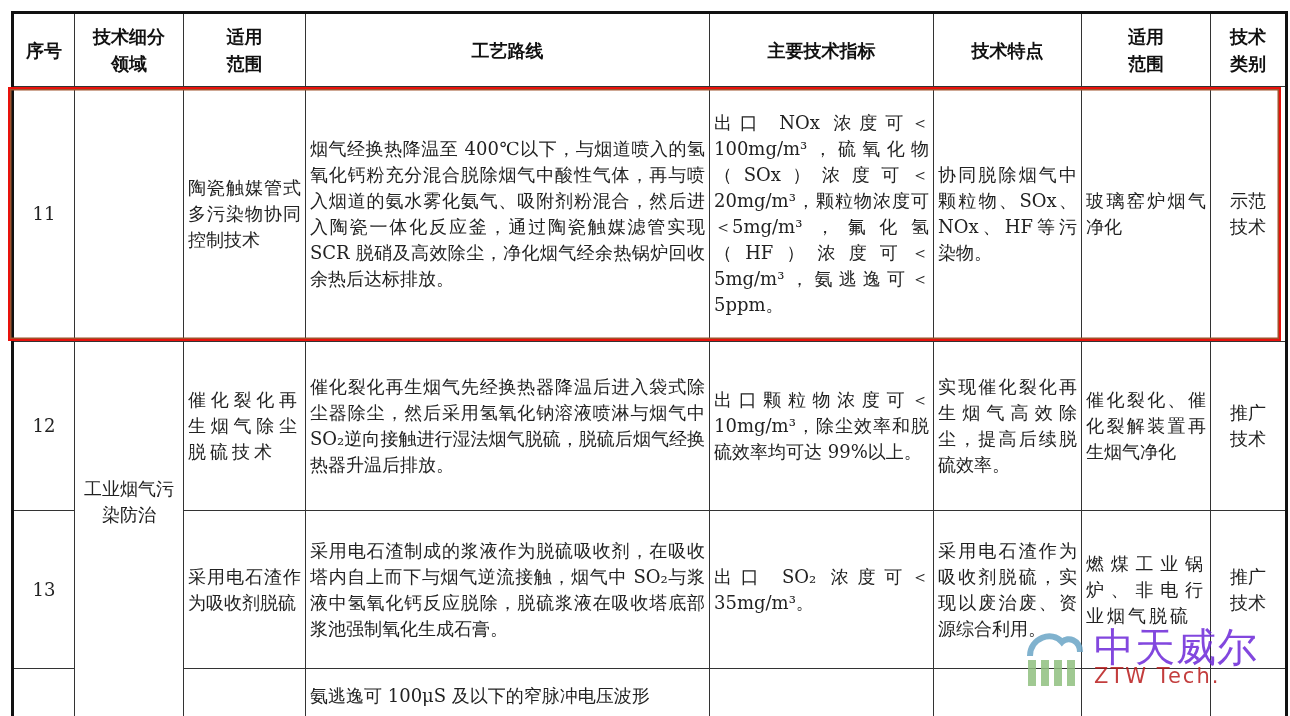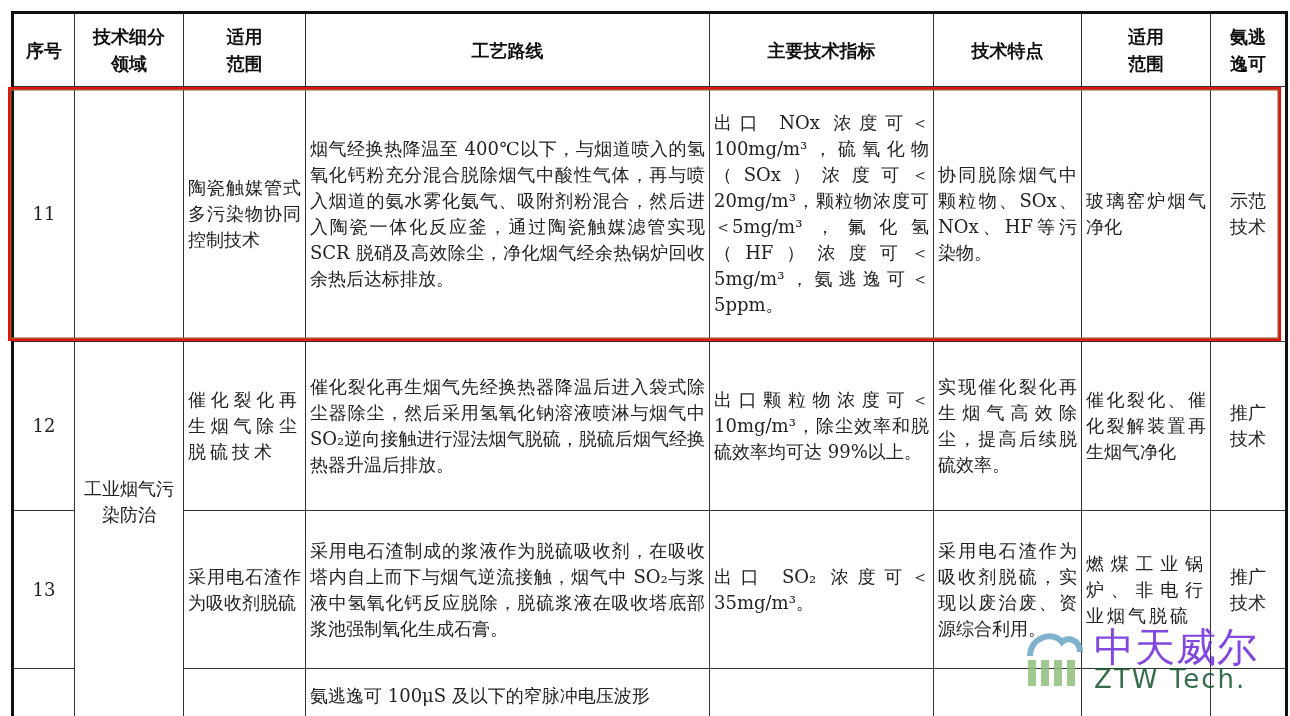--- a/index.html
+++ b/index.html
@@ -16,21 +16,21 @@
   .c-area { text-align: center; vertical-align: top !important; padding-top: 134px !important; }
   .outer-left { border-left: 3px solid #111 !important; }
   .outer-right { border-right: 3px solid #111 !important; }
   .outer-top th { border-top: 3px solid #111 !important; }
   .highlight { position: absolute; left: 8px; top: 87px; width: 1269px; height: 250px;
                border: 2px solid #e8120c; box-shadow: inset 0 0 0 1.5px #a0522d; pointer-events: none; }
   .wm { position: absolute; left: 1022px; top: 620px; width: 260px; height: 75px; pointer-events: none; }
   .wm-cn { position: absolute; left: 72px; top: 0px; font-family: "DejaVu Sans", sans-serif;
            font-size: 40px; color: #6d28d9; opacity: 0.85; letter-spacing: 1px; }
   .wm-en { position: absolute; left: 72px; top: 44px; font-family: "DejaVu Sans", sans-serif;
-           font-size: 26px; color: #14532d; opacity: 0.85; letter-spacing: 2px; }
+           font-size: 21px; color: #b91c1c; opacity: 0.85; letter-spacing: 2px; }
   .wm-logo { position: absolute; left: 0; top: 6px; width: 64px; height: 64px; }
 </style>
 </head>
 <body>
 
 <table class="tbl">
   <colgroup>
     <col style="width:62px">
       <col style="width:109px">
       <col style="width:122px">
@@ -42,21 +42,21 @@
   </colgroup>
   <tbody>
       <tr class="outer-top" style="height:74px">
     <th class="outer-left">序号</th>
     <th><span style="display:inline-block;width:80px">技术细分领域</span></th>
     <th><span style="display:inline-block;width:40px">适用范围</span></th>
     <th>工艺路线</th>
     <th>主要技术指标</th>
     <th>技术特点</th>
     <th><span style="display:inline-block;width:40px">适用范围</span></th>
-    <th class="outer-right"><span style="display:inline-block;width:40px">氨逃逸可</span></th>
+    <th class="outer-right"><span style="display:inline-block;width:40px">技术类别</span></th>
   </tr>
 
   <tr style="height:255px">
     <td class="c-num outer-left">11</td>
     <td></td>
     <td class="c-txt">陶瓷触媒管式多污染物协同控制技术</td>
     <td class="c-txt">烟气经换热降温至 400℃以下，与烟道喷入的氢氧化钙粉充分混合脱除烟气中酸性气体，再与喷入烟道的氨水雾化氨气、吸附剂粉混合，然后进入陶瓷一体化反应釜，通过陶瓷触媒滤管实现 SCR 脱硝及高效除尘，净化烟气经余热锅炉回收余热后达标排放。</td>
     <td class="c-txt">出口 NOx 浓度可＜100mg/m³，硫氧化物（SOx）浓度可＜20mg/m³，颗粒物浓度可＜5mg/m³，氟化氢（HF）浓度可＜5mg/m³，氨逃逸可＜5ppm。</td>
     <td class="c-txt">协同脱除烟气中颗粒物、SOx、NOx、HF等污染物。</td>
     <td class="c-txt">玻璃窑炉烟气净化</td>

